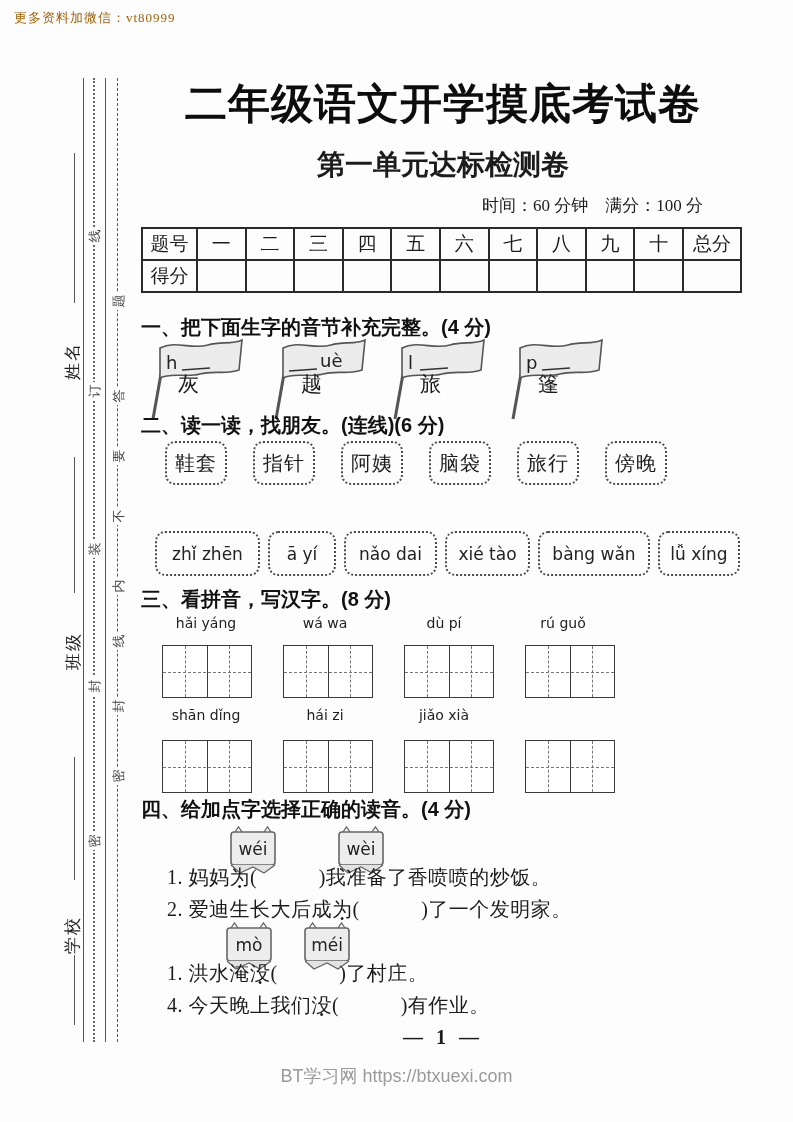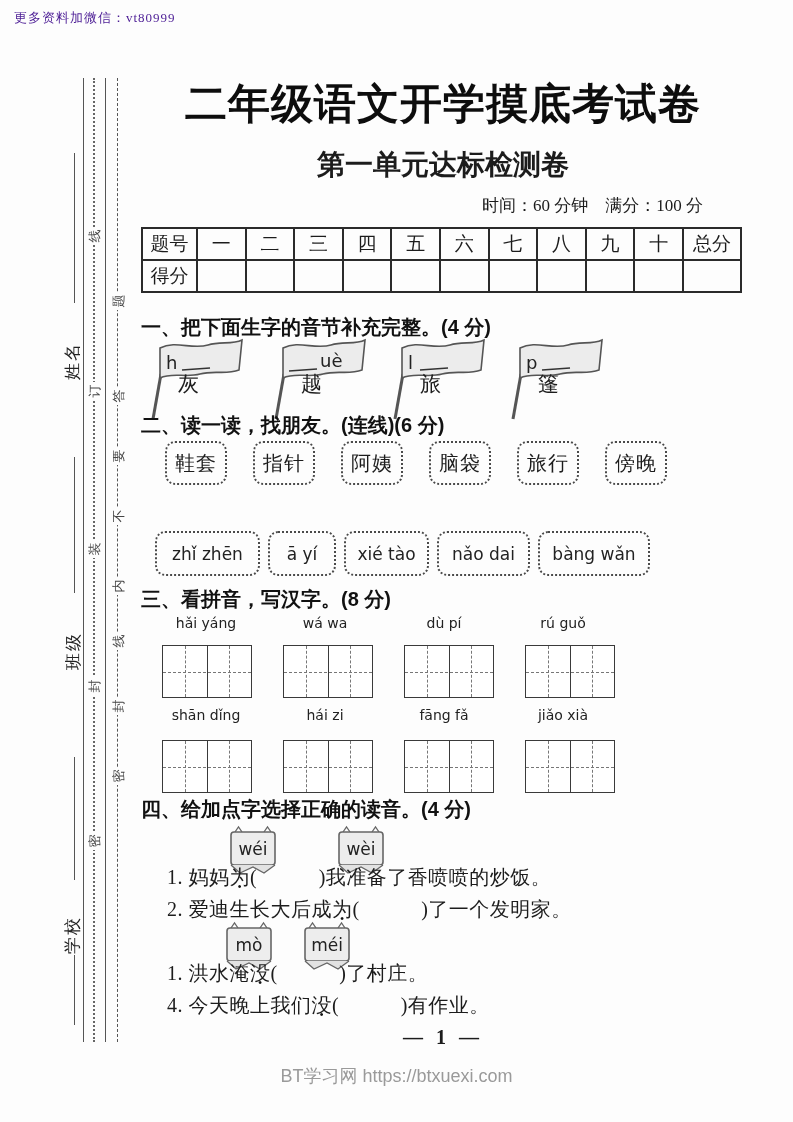--- a/index.html
+++ b/index.html
@@ -1,21 +1,21 @@
 <!DOCTYPE html>
 <html><head>
 <meta charset="utf-8">
 <style>
   * { margin:0; padding:0; box-sizing:border-box; }
   html,body { background:#ffffff; }
   .page {
     position:relative; width:793px; height:1122px; background:#fdfdfd;
     font-family:"Liberation Serif", serif; color:#1c1c1c; overflow:hidden;
   }
-  .wm-top { position:absolute; left:14px; top:9px; font-size:13px; color:#4c1d95; letter-spacing:1px; }
+  .wm-top { position:absolute; left:14px; top:9px; font-size:13px; color:#a16207; letter-spacing:1px; }
 
   
   .mline { position:absolute; top:78px; height:964px; width:0; }
   .mline.solid  { border-left:1.5px solid #555; }
   .mline.dotted { border-left:2px dotted #666; }
   .mline.dashed { border-left:1.5px dashed #555; }
   .fline { position:absolute; width:0; border-left:1.5px solid #555; }
   .vlabel {
     position:absolute; transform:rotate(-90deg); transform-origin:0 0;
     font-size:17px; white-space:nowrap; color:#222; letter-spacing:2px;
@@ -215,23 +215,24 @@
       <div class="wordbox">鞋套</div>
       <div class="wordbox">指针</div>
       <div class="wordbox">阿姨</div>
       <div class="wordbox">脑袋</div>
       <div class="wordbox">旅行</div>
       <div class="wordbox">傍晚</div>
     </div>
     <div class="pinyin-row">
       <div class="pybox" style="width:105px">zhǐ zhēn</div>
       <div class="pybox" style="width:68px">ā yí</div>
+      <div class="pybox" style="width:93px">nǎo dai</div>
       <div class="pybox" style="width:85px">xié tào</div>
-      <div class="pybox" style="width:93px">nǎo dai</div>
       <div class="pybox" style="width:112px">bàng wǎn</div>
+      <div class="pybox" style="width:82px">lǚ xíng</div>
     </div>
 
     <div class="sec" style="top:586px">三、看拼音，写汉字。(8 分)</div>
     <div class="py-label-row" style="top:615px">
       <div class="py-label">hǎi yáng</div>
       <div class="py-label">wá wa</div>
       <div class="py-label">dù pí</div>
       <div class="py-label">rú guǒ</div>
     </div>
     <div class="grid-row" style="top:645px">
@@ -248,21 +249,20 @@
           <div class="wcell"></div>
         </div>
       <div class="wgrid">
           <div class="wcell"></div>
           <div class="wcell"></div>
         </div>
     </div>
     <div class="py-label-row" style="top:707px">
       <div class="py-label">shān dǐng</div>
       <div class="py-label">hái zi</div>
-      <div class="py-label">fāng fǎ</div>
       <div class="py-label">jiǎo xià</div>
     </div>
     <div class="grid-row" style="top:740px">
       <div class="wgrid">
           <div class="wcell"></div>
           <div class="wcell"></div>
         </div>
       <div class="wgrid">
           <div class="wcell"></div>
           <div class="wcell"></div>

